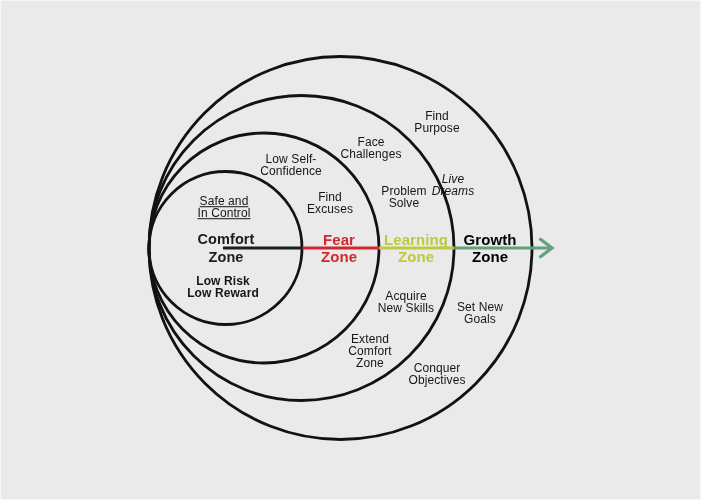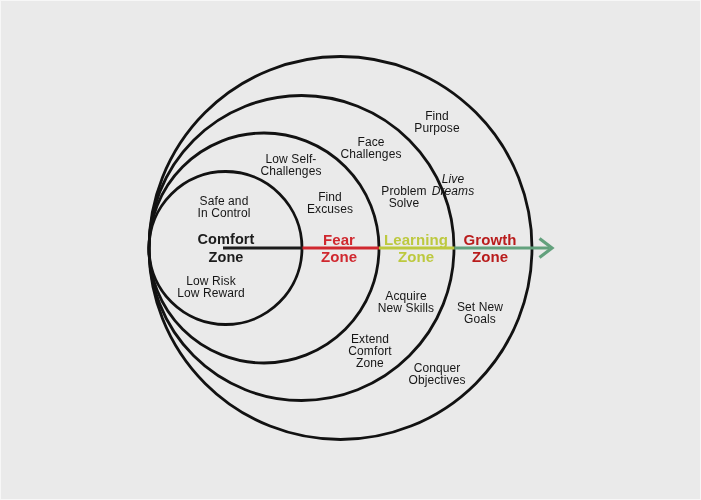--- a/index.html
+++ b/index.html
@@ -62,30 +62,30 @@
     <line x1="454.5" y1="248" x2="549" y2="248" stroke-width="3" stroke="#63a17d"></line>
     <polyline points="539.5,238.5 552,248 539.5,257.5" fill="none" stroke-width="3.2" stroke="#63a17d"></polyline>
   </svg>
 
   <div class="zone-label comfort" style="left: 226px; top: 248px; color: rgb(28, 28, 28);">Comfort
 Zone</div>
   <div class="zone-label sub" style="left: 339px; top: 248px; color: rgb(208, 40, 47);">Fear
 Zone</div>
   <div class="zone-label sub" style="left: 416px; top: 248px; color: rgb(189, 201, 63);">Learning
 Zone</div>
-  <div class="zone-label sub" style="left: 490px; top: 248px; color: #b91c1c;">Growth
+  <div class="zone-label sub" style="left: 490px; top: 248px; color: #000000;">Growth
 Zone</div>
 
-  <div class="item-label" style="left:224px; top:208px;">Safe and
+  <div class="item-label" style="left:224px; top:208px;text-decoration:underline;">Safe and
 In Control</div>
-  <div class="item-label" style="left:211px; top:288px;">Low Risk
+  <div class="item-label" style="left:223px; top:288px;font-weight:bold;">Low Risk
 Low Reward</div>
 
   <div class="item-label" style="left:291px; top:166px;">Low Self-
-Challenges</div>
+Confidence</div>
   <div class="item-label" style="left:330px; top:204px;">Find
 Excuses</div>
 
   <div class="item-label" style="left:371px; top:149px;">Face
 Challenges</div>
   <div class="item-label" style="left:404px; top:198px;">Problem
 Solve</div>
   <div class="item-label" style="left:406px; top:303px;">Acquire
 New Skills</div>
   <div class="item-label" style="left:370px; top:352px;">Extend

